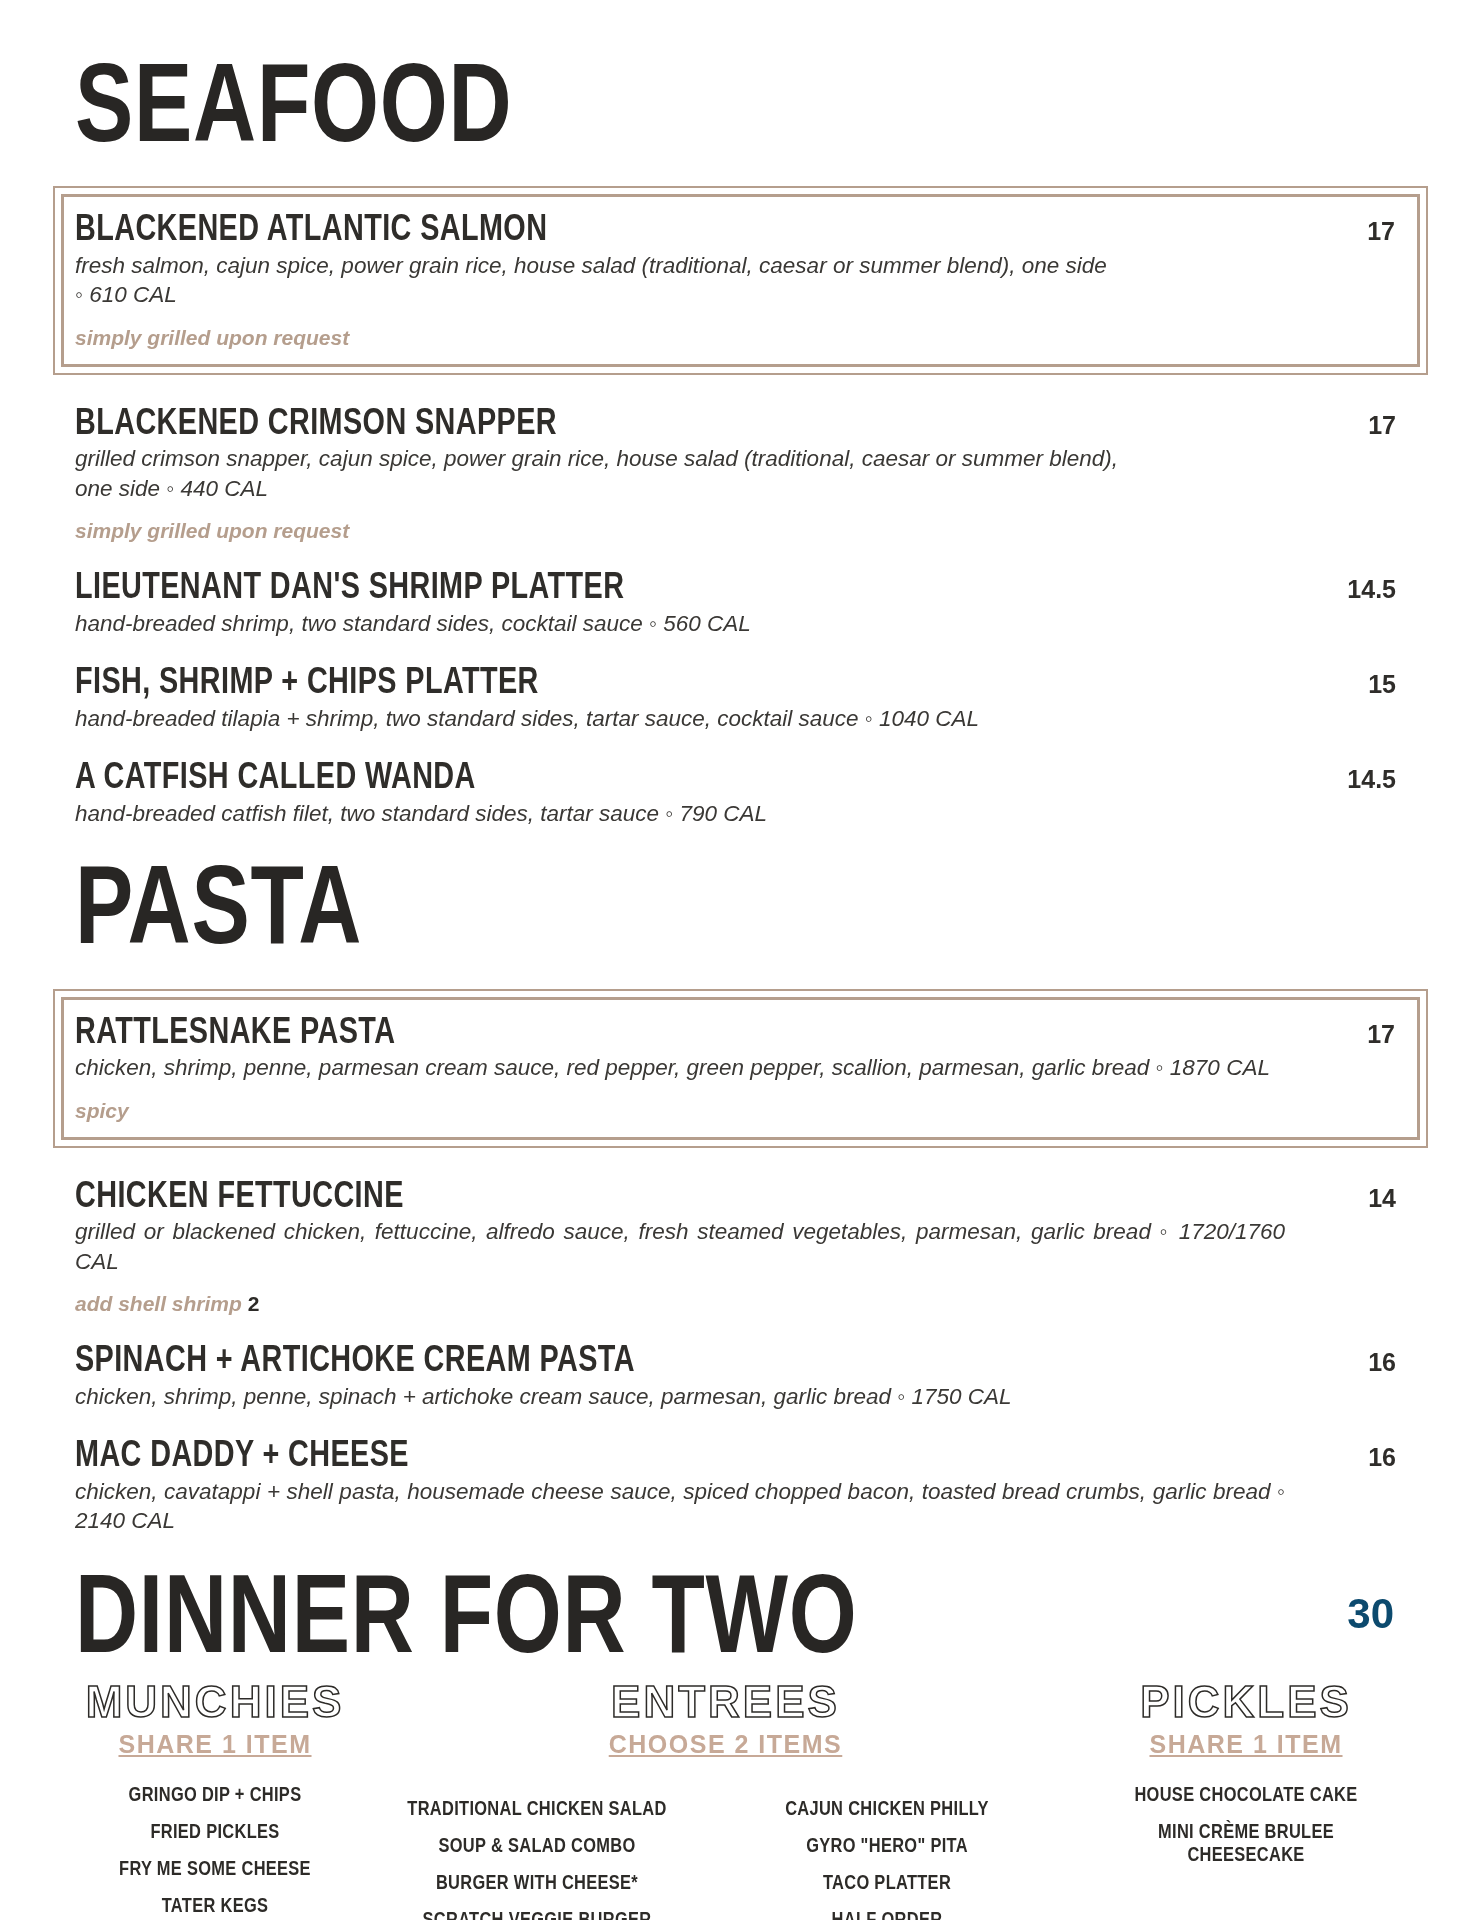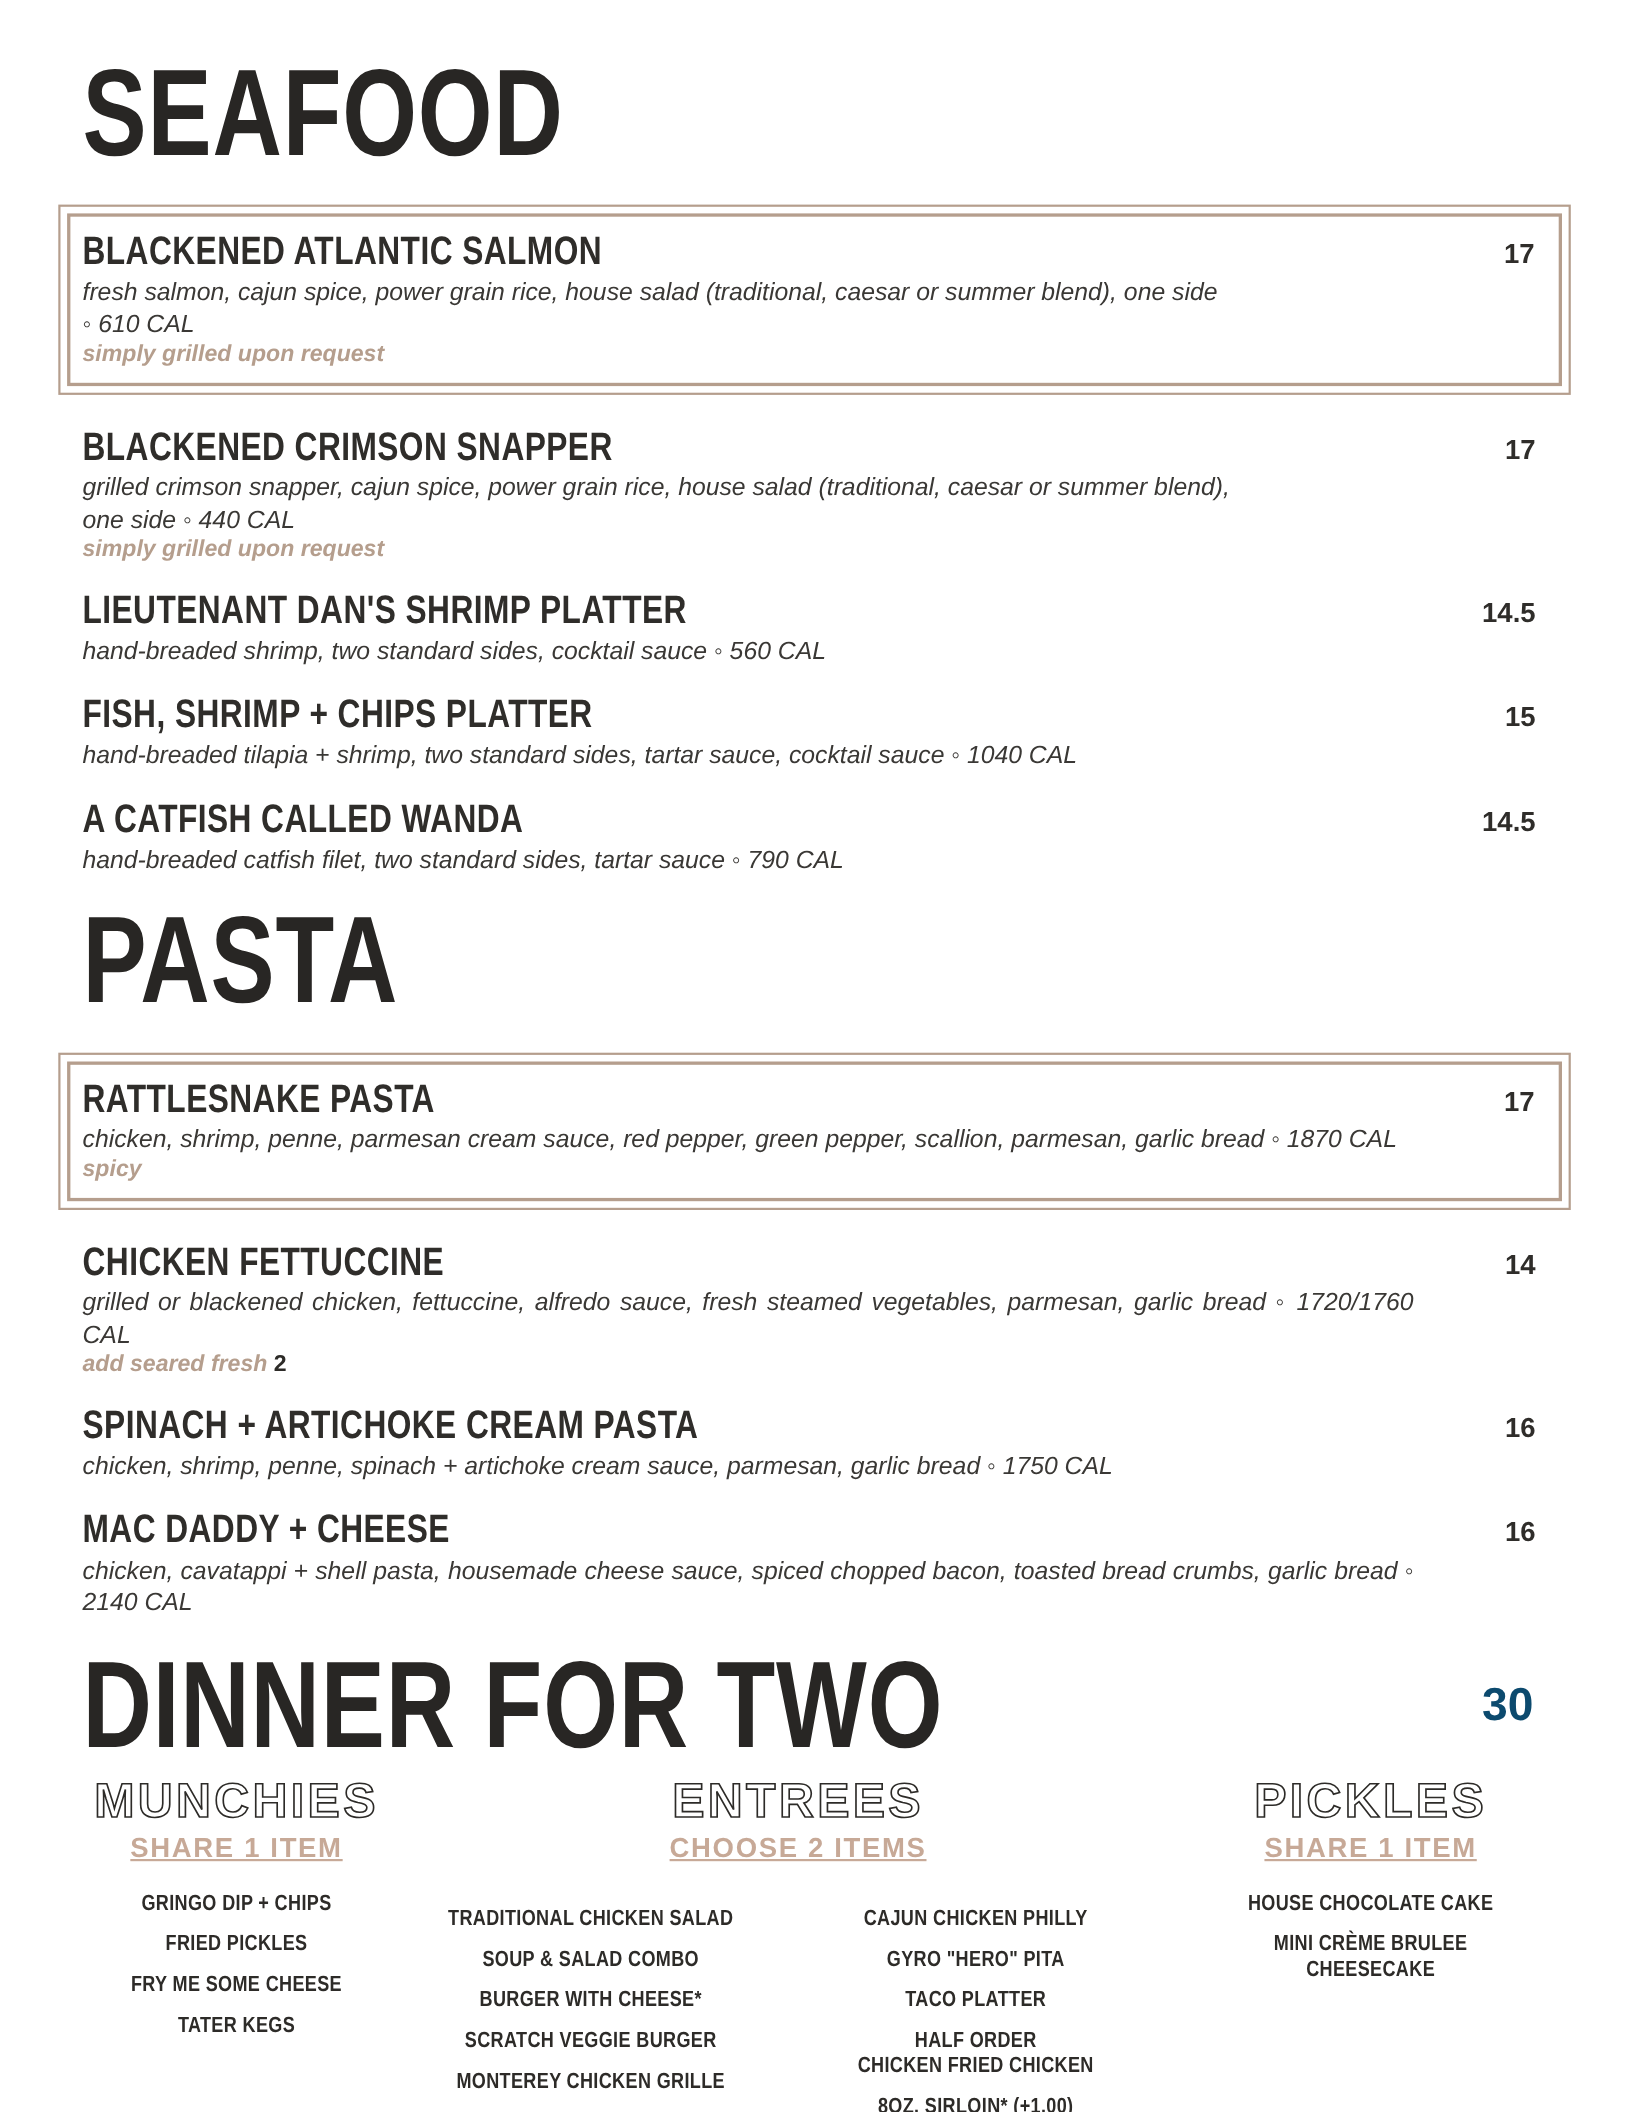--- a/index.html
+++ b/index.html
@@ -58,21 +58,21 @@
     line-height:1.3;
     white-space:pre-line;
     max-width:1210px;
   }
   .item-desc.justify{
     white-space:normal;
     text-align:justify;
     max-width:1210px;
   }
   .item-note{
-    margin-top:0;
+    margin-top:16px;
     font-size:21px;
     font-style:italic;
     font-weight:700;
     color:var(--tan);
   }
   .item-note .note-price{
     color:var(--ink);
     font-style:normal;
     font-weight:700;
   }
@@ -218,21 +218,21 @@
         </div>
         <div class="item-price">17</div>
       </div>
     </div>
   </div>
 
   <div class="menu-item">
     <div class="item-main">
       <div class="item-name">CHICKEN FETTUCCINE</div>
       <div class="item-desc justify">grilled or blackened chicken, fettuccine, alfredo sauce, fresh steamed vegetables, parmesan, garlic bread ◦ 1720/1760 CAL</div>
-      <div class="item-note"><span>add seared fresh</span> <span class="note-price">2</span></div>
+      <div class="item-note"><span>add shell shrimp</span> <span class="note-price">2</span></div>
     </div>
     <div class="item-price">14</div>
   </div>
 
   <div class="menu-item">
     <div class="item-main">
       <div class="item-name">SPINACH + ARTICHOKE CREAM PASTA</div>
       <div class="item-desc">chicken, shrimp, penne, spinach + artichoke cream sauce, parmesan, garlic bread ◦ 1750 CAL</div>
     </div>
     <div class="item-price">16</div>

